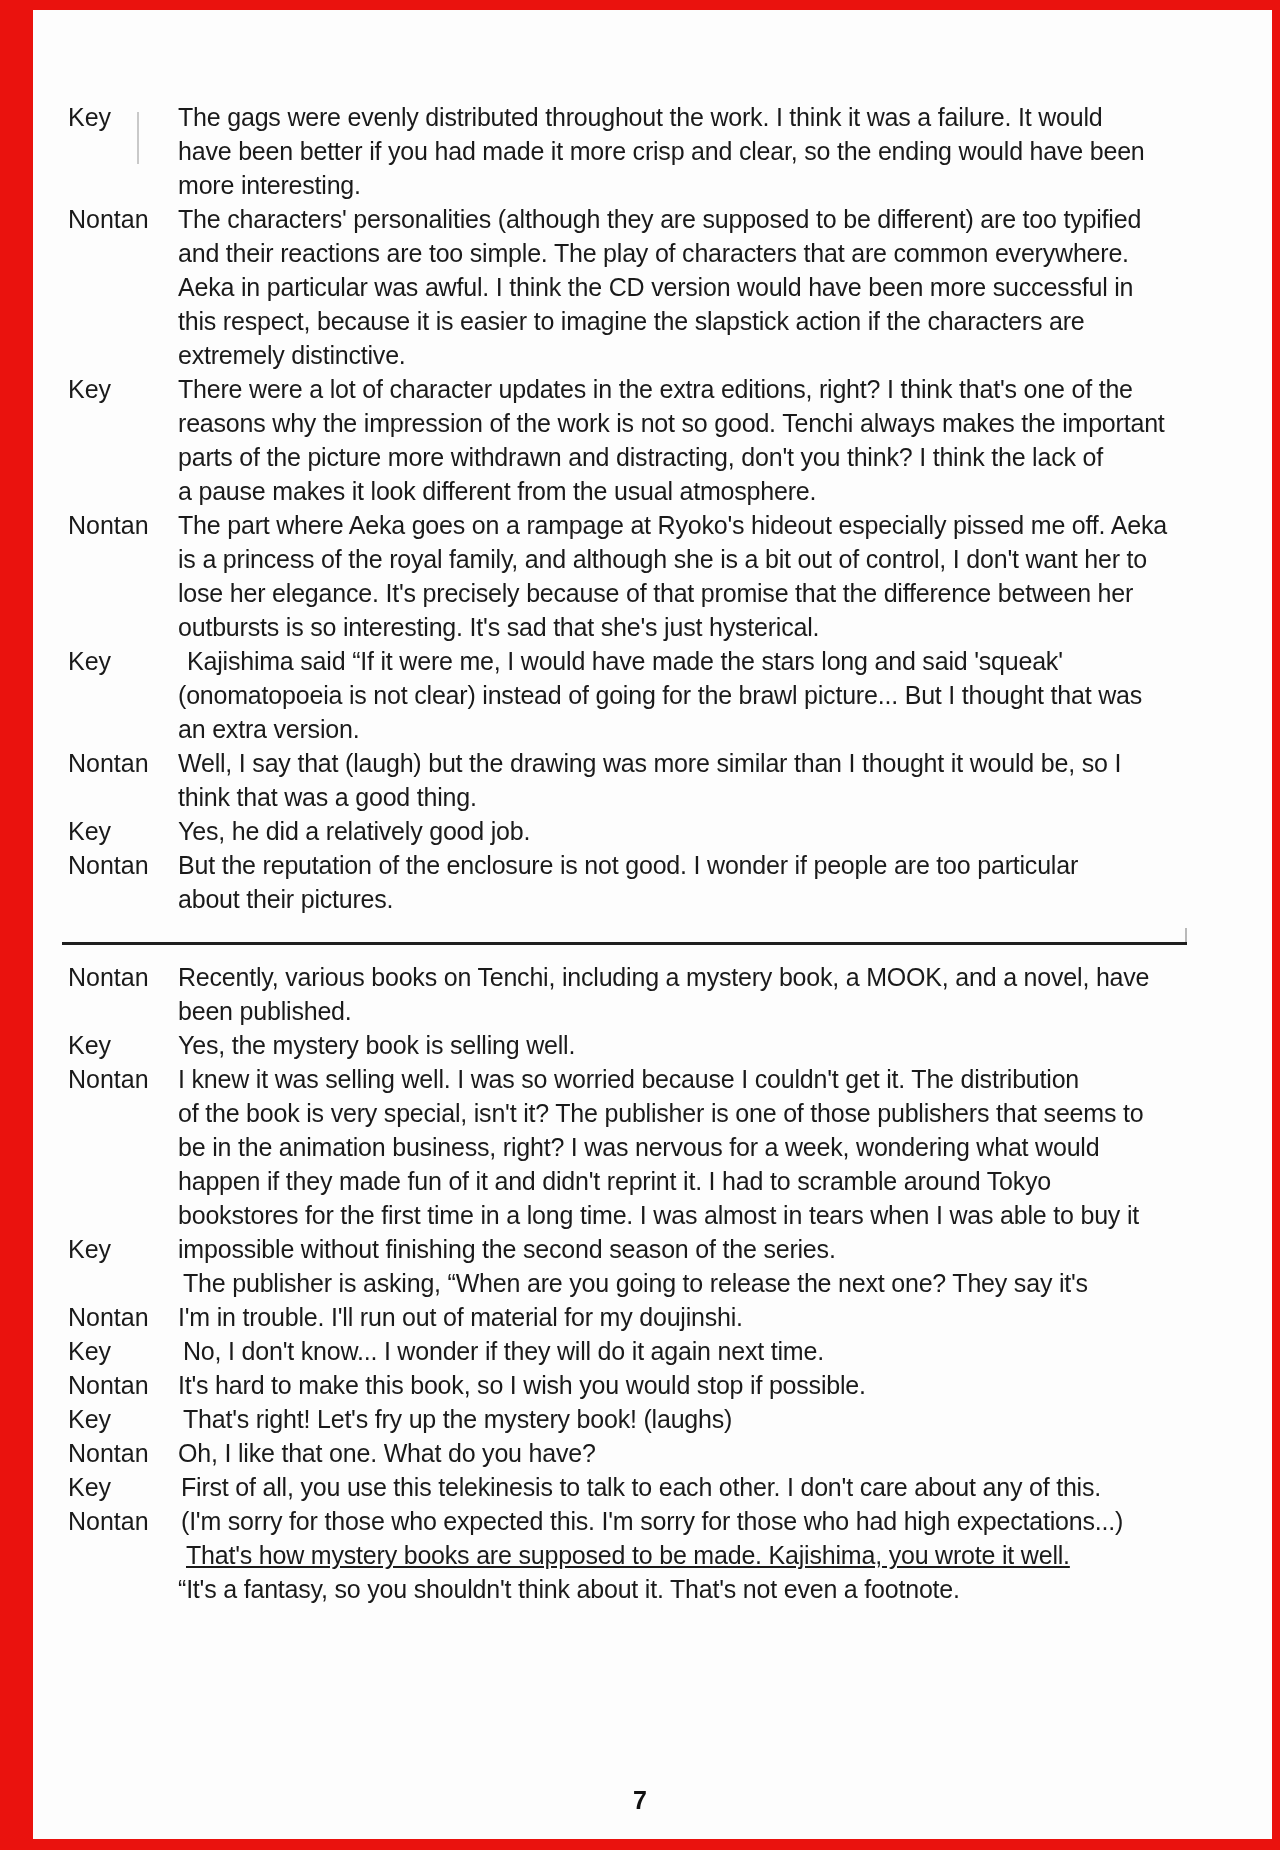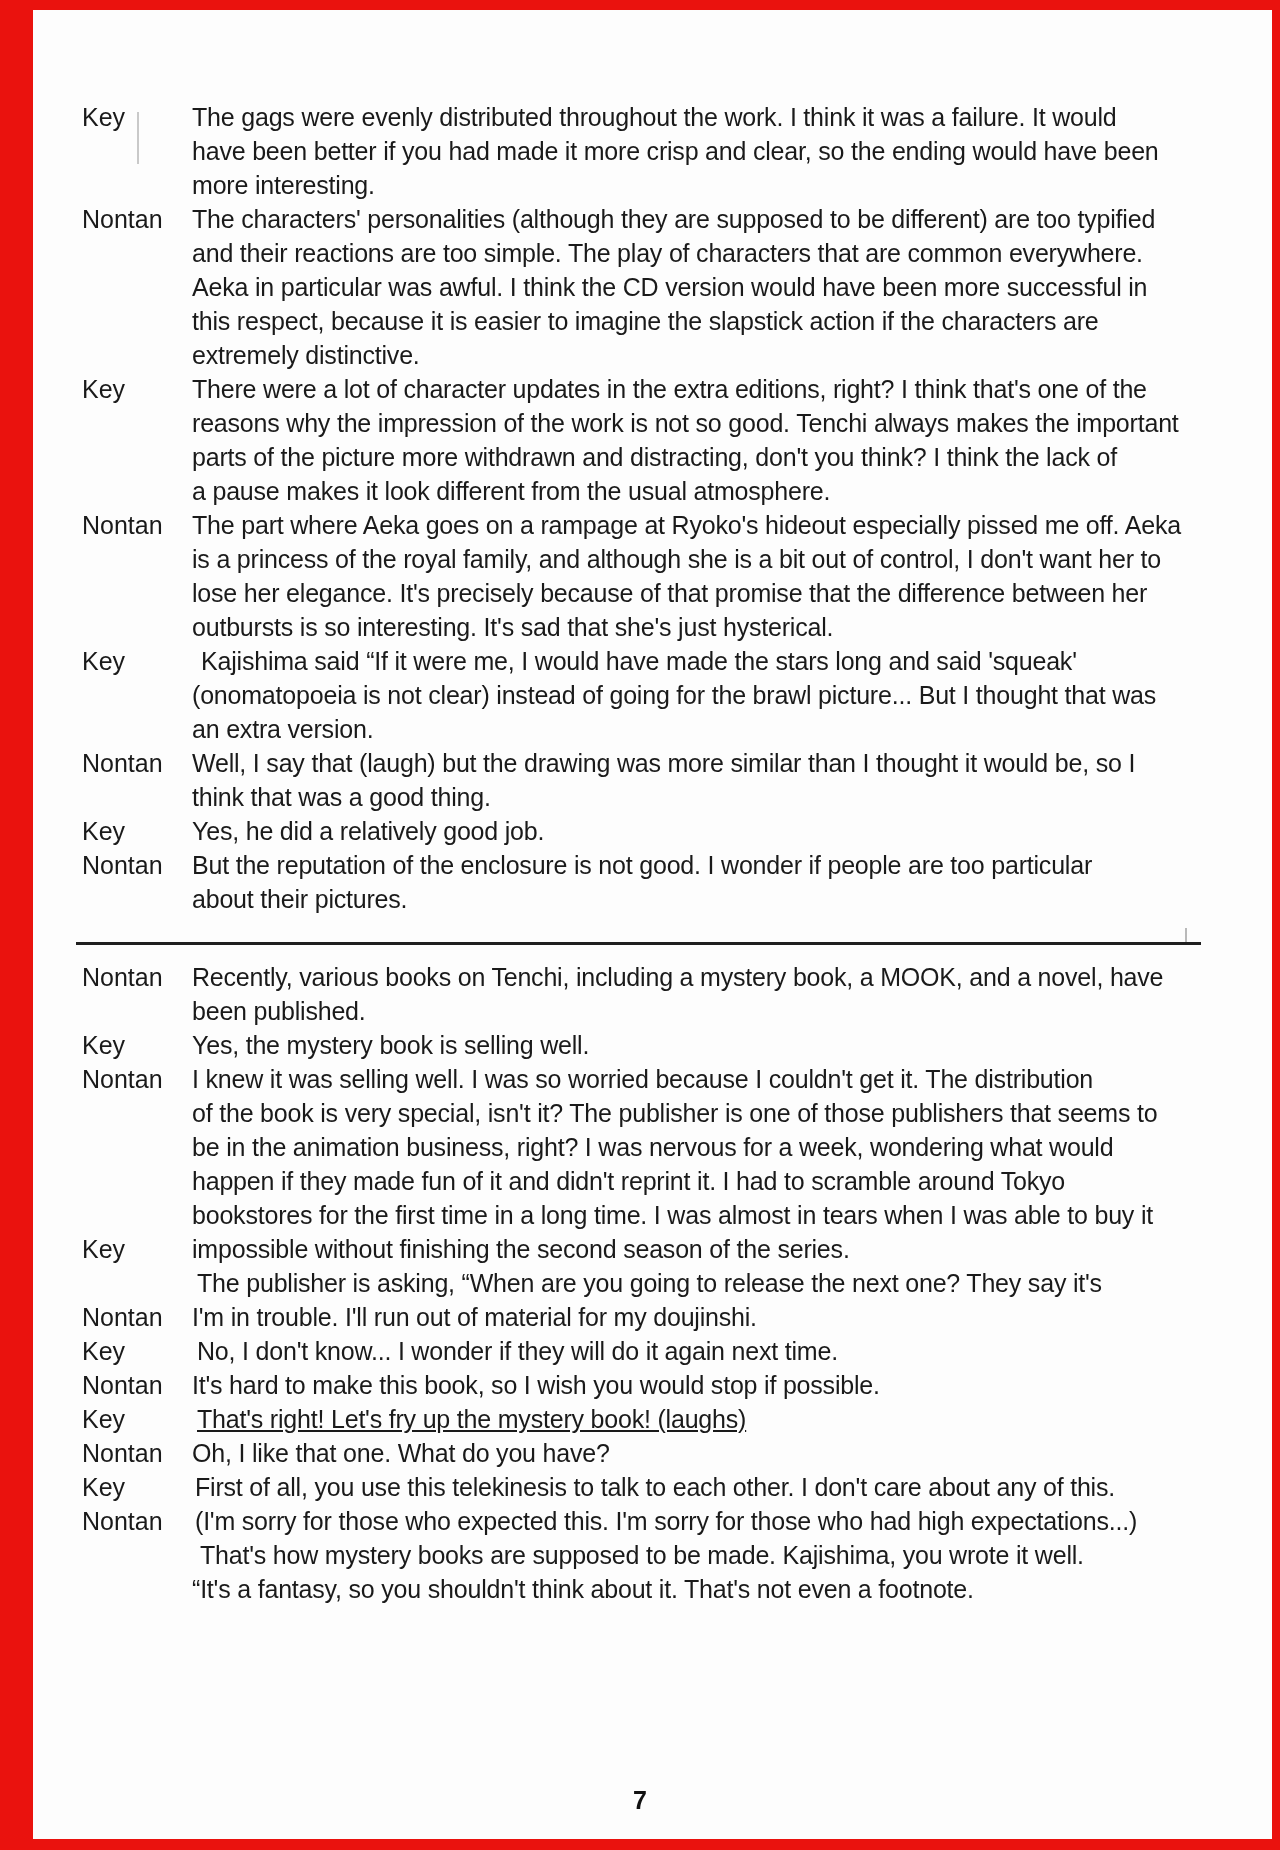--- a/index.html
+++ b/index.html
@@ -8,21 +8,21 @@
     position: relative;
     width: 1280px;
     height: 1850px;
     background: #fdfdfd;
     overflow: hidden;
     font-family: "Liberation Sans", sans-serif;
     color: #1a1a1a;
   }
   .content {
     position: absolute;
-    left: 82px;
+    left: 68px;
     top: 100px;
     width: 1180px;
   }
   .entry { display: flex; }
   .spk {
     flex: 0 0 86px;
     width: 86px;
     font-size: 25px;
     line-height: 34px;
     white-space: nowrap;
@@ -178,40 +178,40 @@
         </div>
         <div class="entry">
           <span class="spk">Nontan</span>
           <div class="lines">
             <div class="line">It's hard to make this book, so I wish you would stop if possible.</div>
           </div>
         </div>
         <div class="entry">
           <span class="spk">Key</span>
           <div class="lines">
-            <div class="line" style="padding-left: 5px; text-decoration: underline;">That's right! Let's fry up the mystery book! (laughs)</div>
+            <div class="line" style="padding-left: 5px;">That's right! Let's fry up the mystery book! (laughs)</div>
           </div>
         </div>
         <div class="entry">
           <span class="spk">Nontan</span>
           <div class="lines">
             <div class="line">Oh, I like that one. What do you have?</div>
           </div>
         </div>
         <div class="entry">
           <span class="spk">Key</span>
           <div class="lines">
             <div class="line" style="padding-left: 3px;">First of all, you use this telekinesis to talk to each other. I don't care about any of this.</div>
           </div>
         </div>
         <div class="entry">
           <span class="spk">Nontan</span>
           <div class="lines">
             <div class="line" style="padding-left: 3px;">(I'm sorry for those who expected this. I'm sorry for those who had high expectations...)</div>
-            <div class="line" style="padding-left: 8px;">That's how mystery books are supposed to be made. Kajishima, you wrote it well.</div>
+            <div class="line" style="padding-left: 8px; text-decoration: underline;">That's how mystery books are supposed to be made. Kajishima, you wrote it well.</div>
             <div class="line">“It's a fantasy, so you shouldn't think about it. That's not even a footnote.</div>
           </div>
         </div>
       </section>
     </div>
 
   <div class="artifact artifact-key-tick"></div>
   <div class="artifact artifact-side-tick"></div>
 
   <div class="page-num">7</div>

